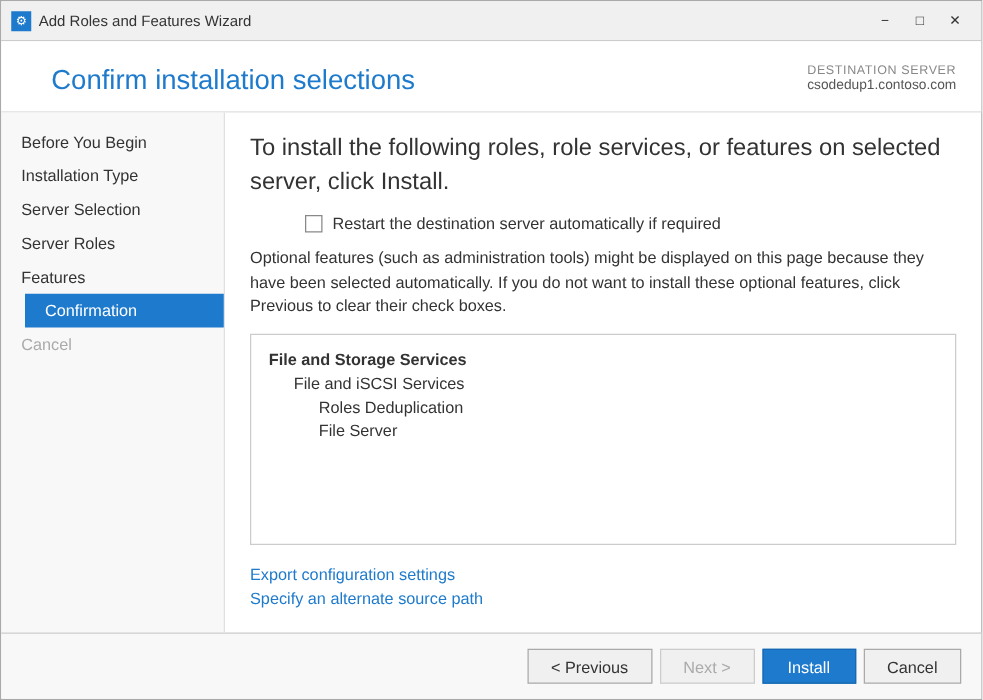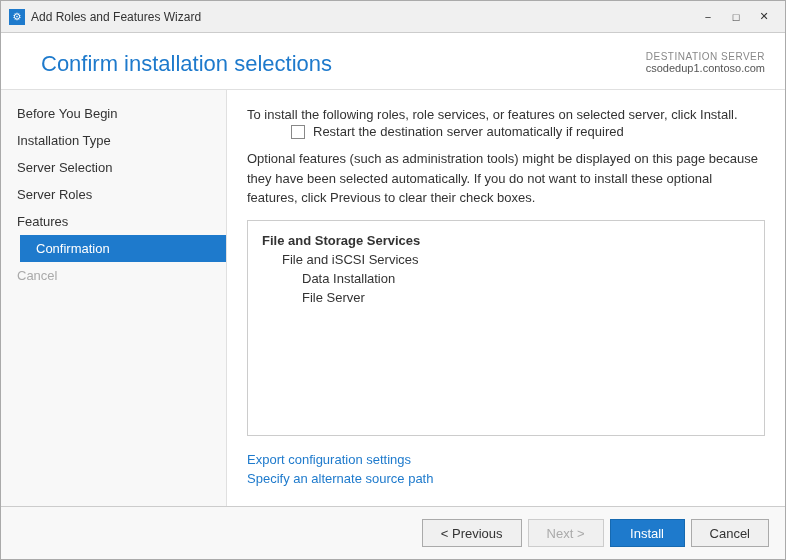--- a/index.html
+++ b/index.html
@@ -93,21 +93,21 @@
 
     
     .content {
       display: flex;
       flex: 1;
       overflow: hidden;
     }
 
     
     .sidebar {
-      width: 226px;
+      width: 179px;
       background: #f8f8f8;
       border-right: 1px solid #e0e0e0;
       padding-top: 10px;
       flex-shrink: 0;
     }
     .sidebar-item {
       padding: 6px 16px;
       font-size: 13px;
       color: #333;
       cursor: pointer;
@@ -125,22 +125,23 @@
     
     .main {
       flex: 1;
       padding: 16px 20px;
       overflow-y: auto;
       display: flex;
       flex-direction: column;
     }
 
     .instruction {
-      font-size: 13px;
-      color: #333;
+      font-size: 19px;
+      color: #333;
+      margin-bottom: 12px;
       line-height: 1.4;
     }
 
     .checkbox-row {
       display: flex;
       align-items: center;
       margin-bottom: 10px;
       gap: 8px;
       padding-left: 44px;
     }
@@ -272,21 +273,21 @@
       <div class="checkbox-row">
         <div class="checkbox-box"></div>
         <label class="checkbox-label">Restart the destination server automatically if required</label>
       </div>
 
       <p class="optional-text">Optional features (such as administration tools) might be displayed on this page because they have been selected automatically. If you do not want to install these optional features, click Previous to clear their check boxes.</p>
 
       <div class="features-box">
         <div class="feature-item level1">File and Storage Services</div>
         <div class="feature-item level2">File and iSCSI Services</div>
-        <div class="feature-item level3">Data Installation</div>
+        <div class="feature-item level3">Roles Deduplication</div>
         <div class="feature-item level3">File Server</div>
       </div>
 
       <div class="links-section">
         <a class="link" href="#">Export configuration settings</a>
         <a class="link" href="#">Specify an alternate source path</a>
       </div>
     </div>
 
   </div>

